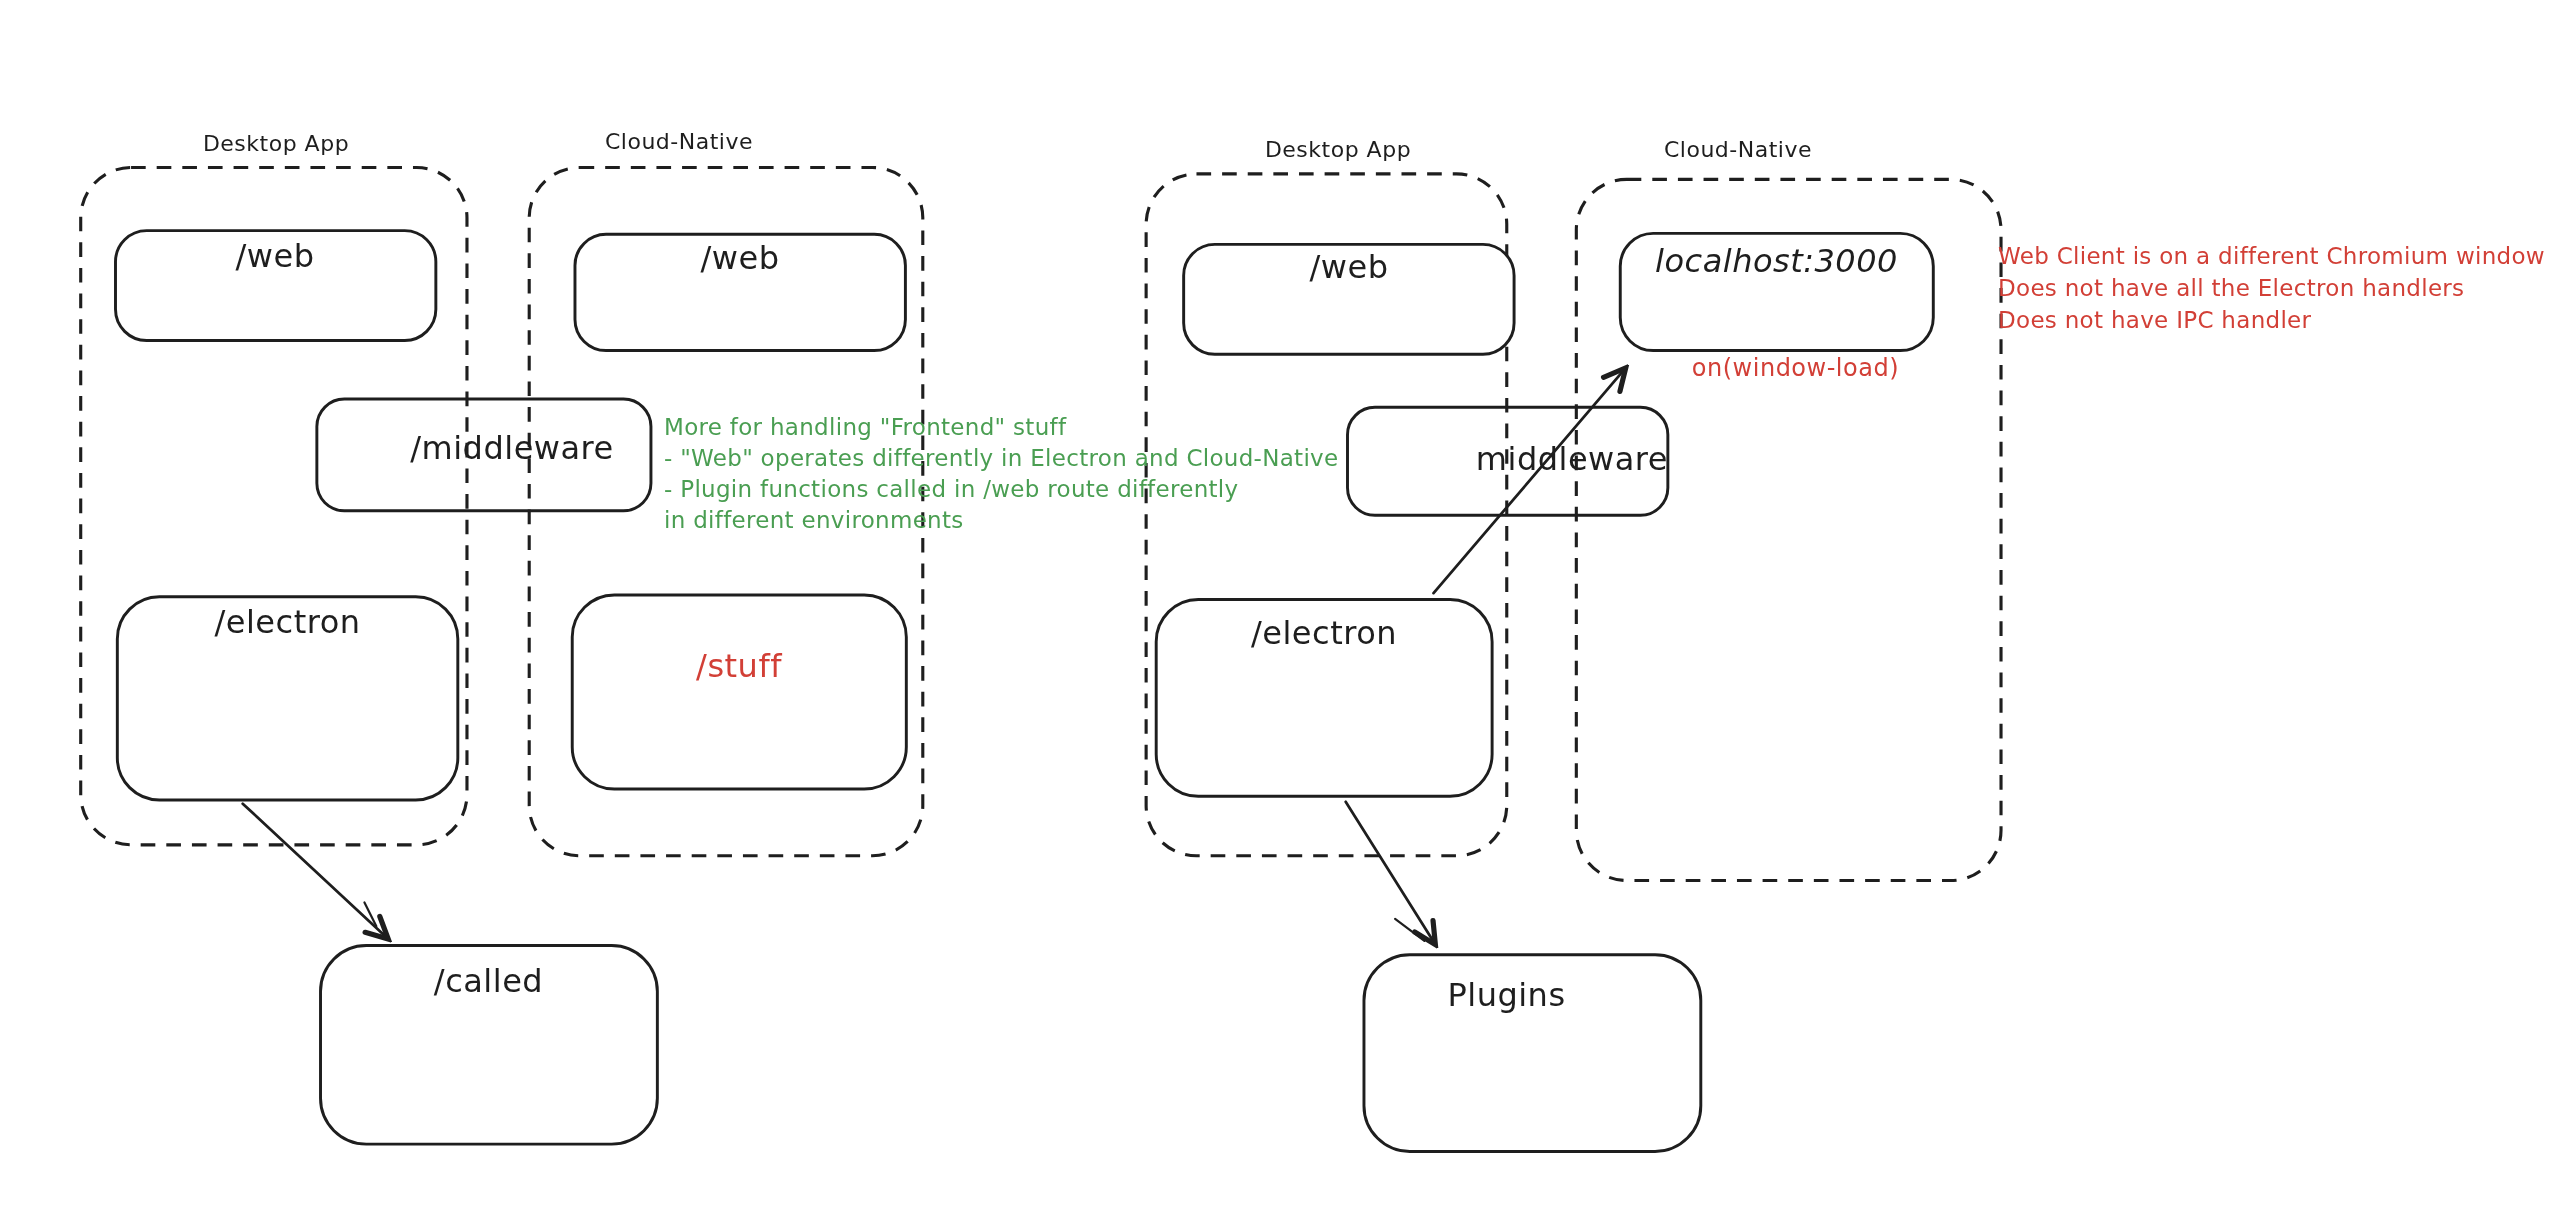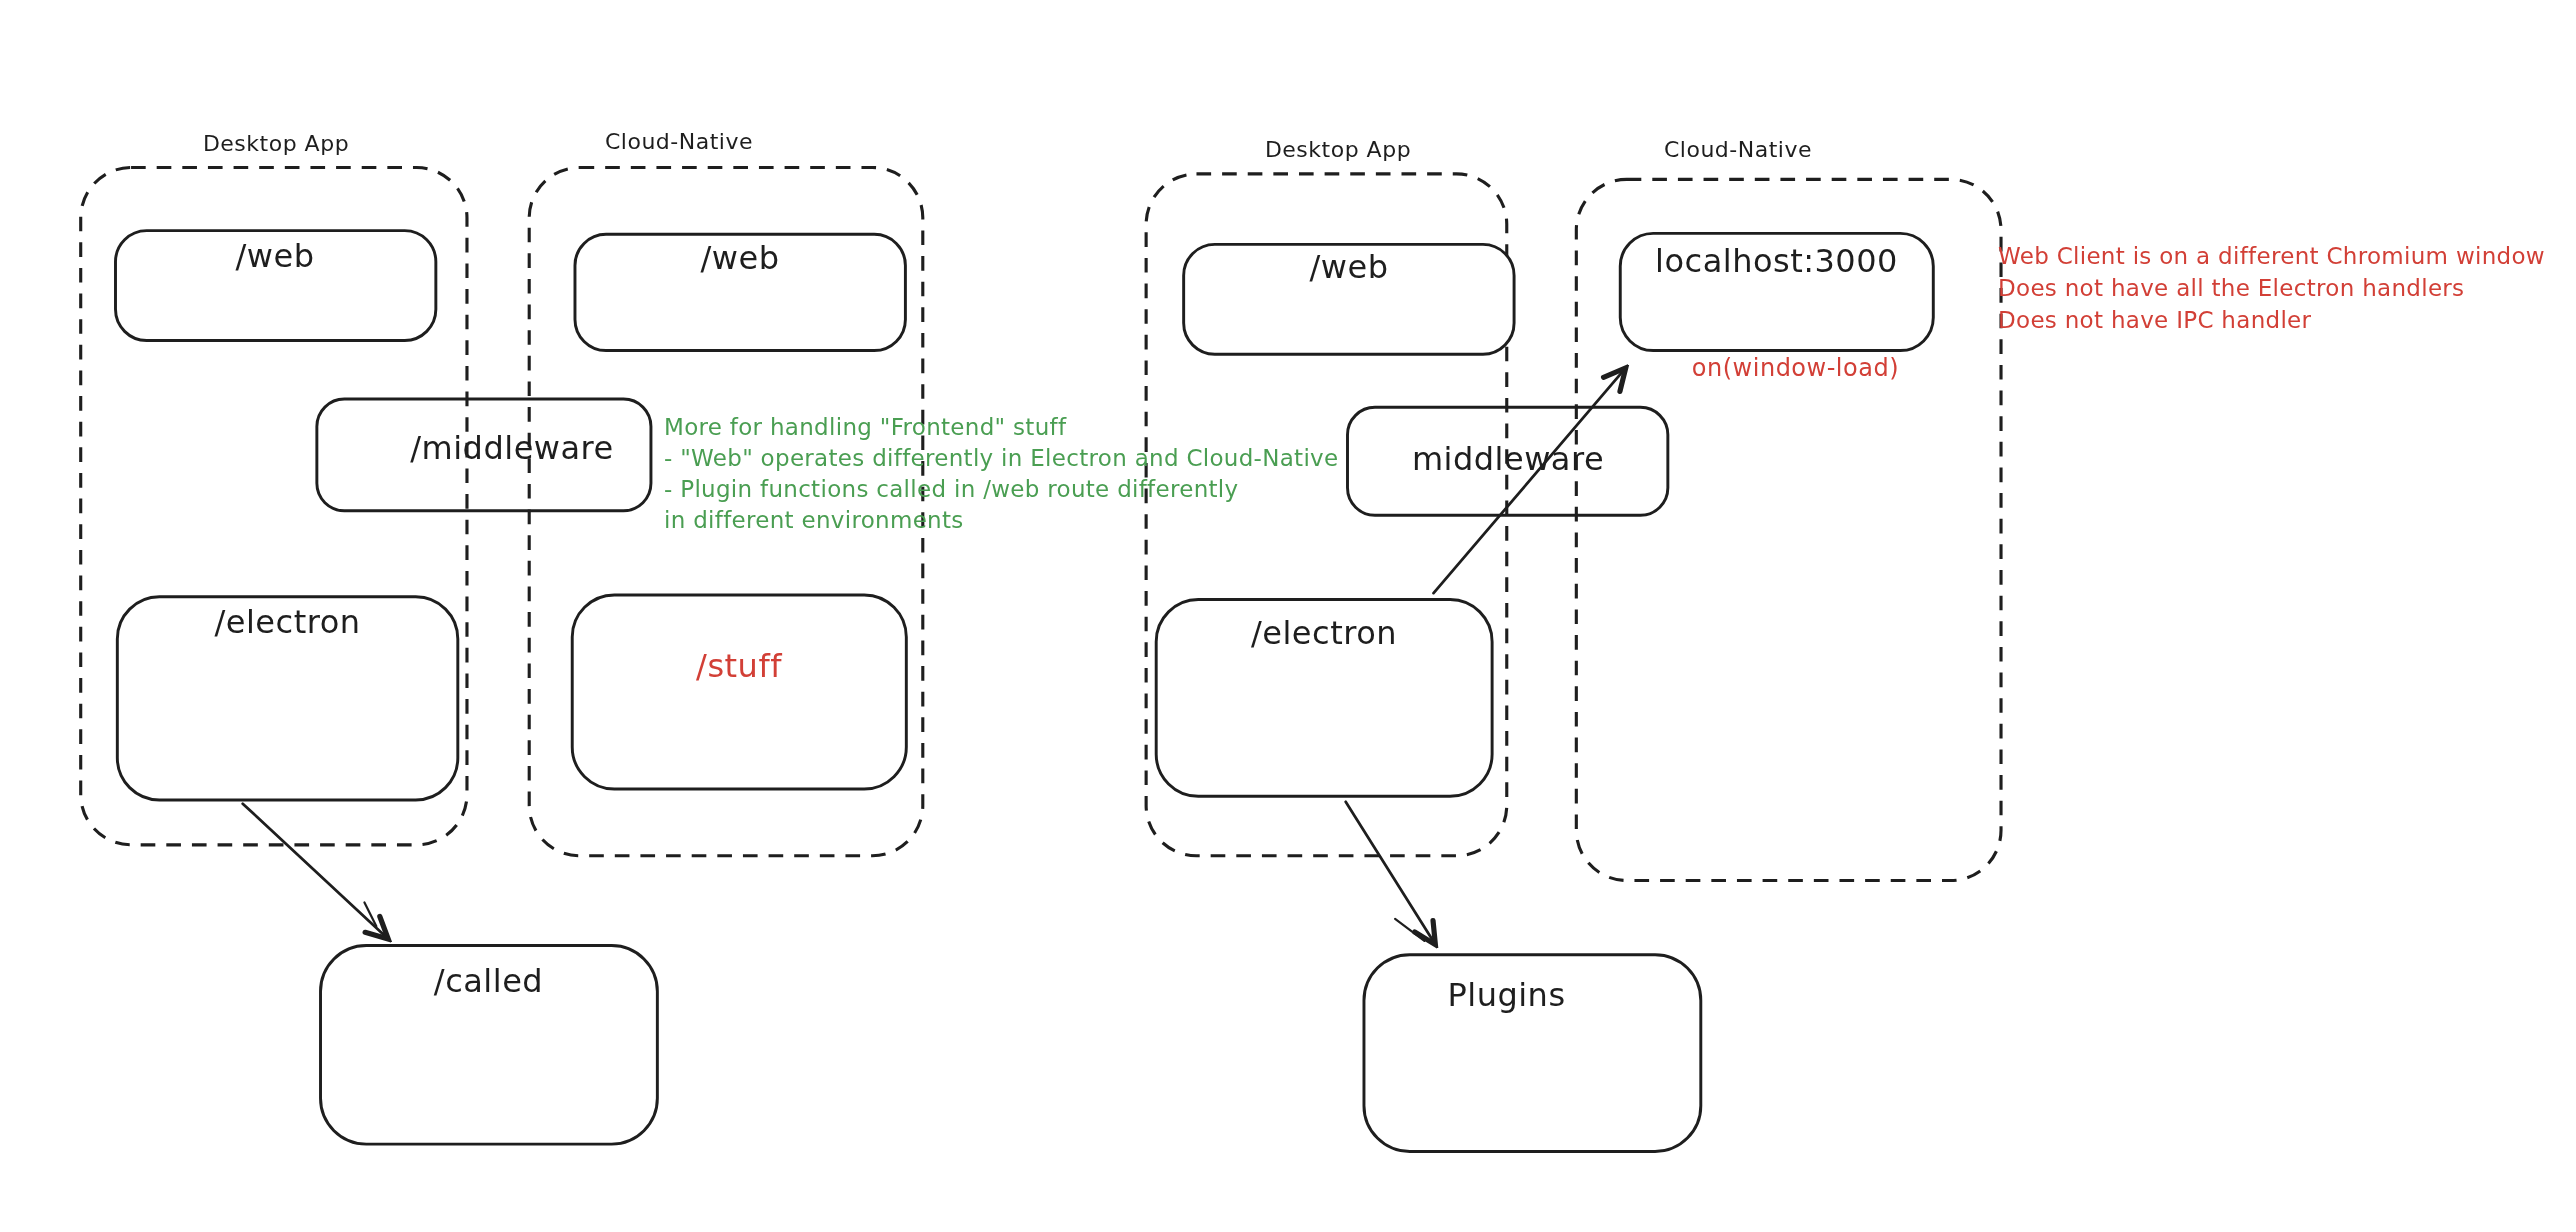--- a/index.html
+++ b/index.html
@@ -44,23 +44,23 @@
   #red-note   { left: 1998px; top: 240px; line-height: 32px; color: #d23f36; width: 586px; }
 
   
   #lbl-left-web          { left: 115px;  top: 242px;  width: 320px; }
   #lbl-left-cloud-web    { left: 575px;  top: 244px;  width: 330px; }
   #lbl-left-middleware   { left: 317px;  top: 434px;  width: 334px; padding-left: 28px; }
   #lbl-left-electron     { left: 117px;  top: 608px;  width: 341px; }
   #lbl-left-server       { left: 572px;  top: 604px;  width: 334px; }
   #lbl-left-plugins      { left: 320px;  top: 967px; width: 337px; }
   #lbl-right-web         { left: 1184px; top: 253px;  width: 330px; }
-  #lbl-localhost         { left: 1620px; top: 247px;  width: 313px; }
+  #lbl-localhost         { left: 1620px; top: 247px;  width: 313px; font-style: italic; }
   #lbl-on-window-load    { left: 1675px; top: 306px;  width: 224px; text-align: right; font-size: 24px; }
-  #lbl-right-middleware  { left: 1348px; top: 445px;  width: 320px; }
+  #lbl-right-middleware  { left: 1348px; top: 445px;  width: 320px; text-align: right; }
   #lbl-right-electron    { left: 1156px; top: 619px;  width: 336px; }
   #lbl-right-plugins     { left: 1364px; top: 981px; width: 285px; }
 
   #title-left-desktop-app  { left: 166px;  top: 129px; width: 220px; }
   #title-left-cloud-native { left: 569px;  top: 127px; width: 220px; }
   #title-right-desktop-app  { left: 1228px; top: 135px; width: 220px; }
   #title-right-cloud-native { left: 1628px; top: 135px; width: 220px; }
 </style>
 </head>
 <body>

